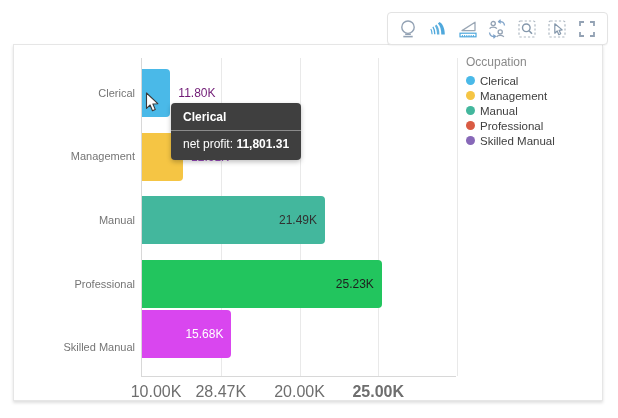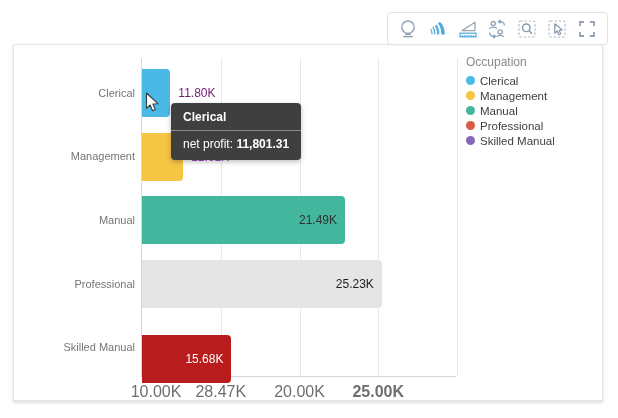--- a/index.html
+++ b/index.html
@@ -127,29 +127,29 @@
       <div class="tick-label" style="left: 283px; margin-top: 40px;">30.00K</div>
       <div class="cat-label" style="top: 28.5px;">Clerical</div>
       <div class="bar" style="top: 11px; width: 28.35px; background: rgb(74, 185, 232);">
         <div class="value-label outside" style="color: #701a75;">11.80K</div>
       </div>
       <div class="cat-label" style="top: 92.2px;">Management</div>
       <div class="bar" style="top: 74.7px; width: 41.1075px; background: rgb(245, 197, 68);">
         <div class="value-label outside" style="color: rgb(156, 78, 192);">12.61K</div>
       </div>
       <div class="cat-label" style="top: 155.9px;">Manual</div>
-      <div class="bar" style="top: 138.4px; width: 203px; background: rgb(67, 183, 157);">
+      <div class="bar" style="top: 138.4px; width: 183px; background: rgb(67, 183, 157);">
         <div class="value-label inside" style="color: rgb(49, 49, 49);">21.49K</div>
       </div>
       <div class="cat-label" style="top: 219.6px;">Professional</div>
-      <div class="bar" style="top: 202.1px; width: 239.873px; background: #e5e5e5;">
+      <div class="bar" style="top: 202.1px; width: 239.873px; background: #22c55e;">
         <div class="value-label inside" style="color: rgb(30, 30, 30);">25.23K</div>
       </div>
       <div class="cat-label" style="top: 283.3px;">Skilled Manual</div>
-      <div class="bar" style="top: 277px; width: 89.46px; background: #b91c1c;">
+      <div class="bar" style="top: 252px; width: 89.46px; background: #d946ef;">
         <div class="value-label inside" style="color: rgb(255, 255, 255);">15.68K</div>
       </div>
     </div>
 
   <div class="legend">
     <div class="legend-title">Occupation</div>
     <div id="legend-items">
         <div class="legend-item">
           <div class="legend-dot" style="background: rgb(74, 185, 232);"></div>
           <div class="">Clerical</div>

